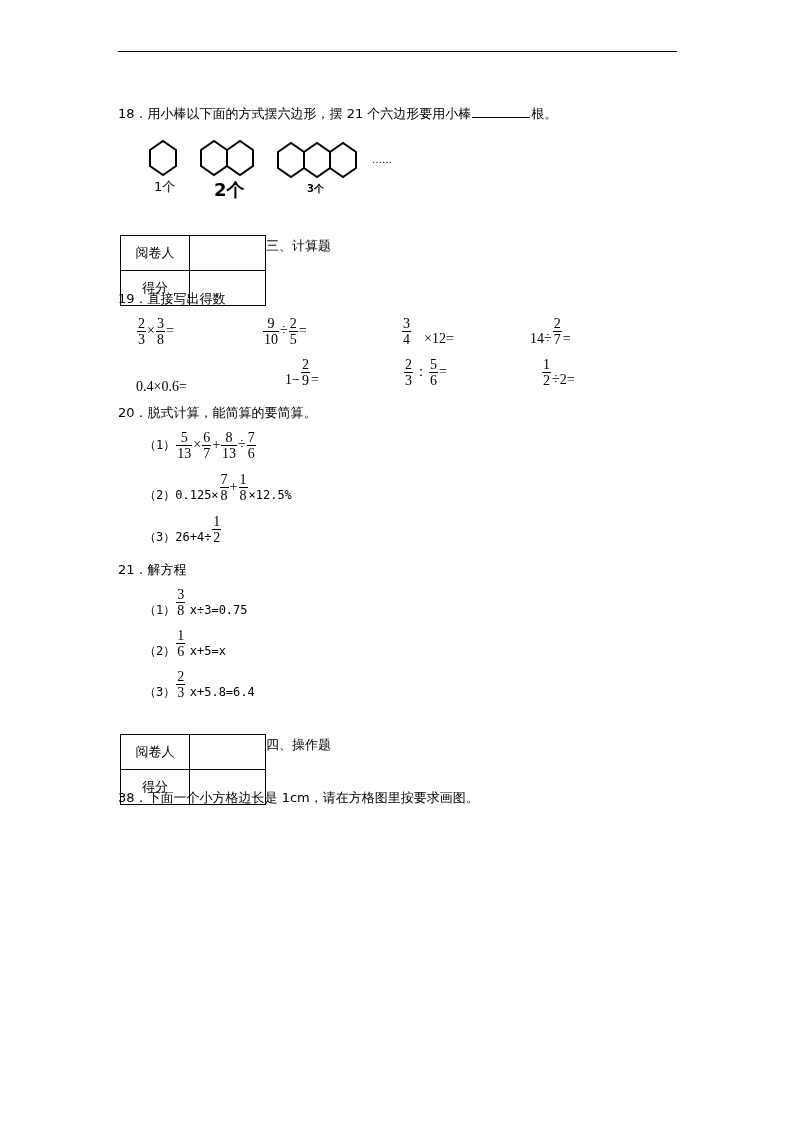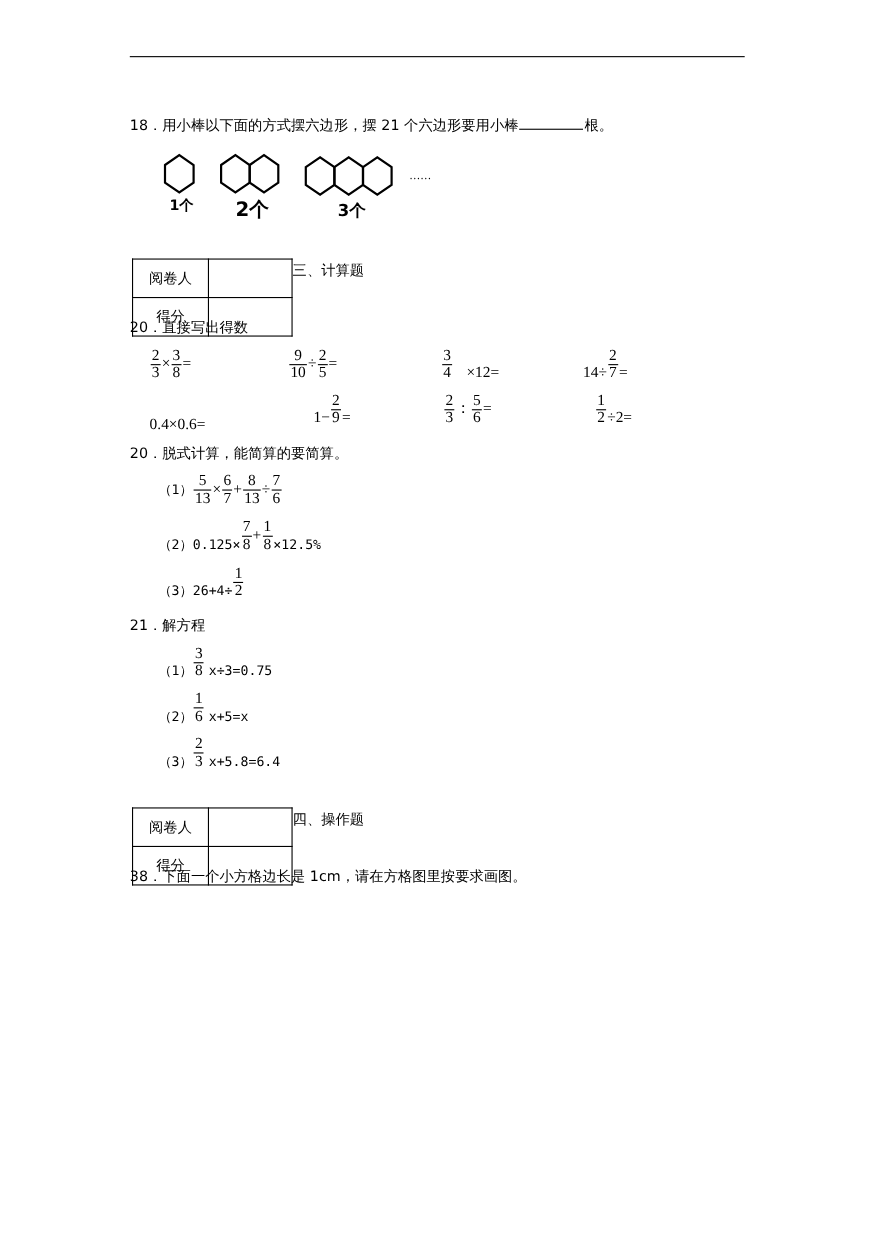--- a/index.html
+++ b/index.html
@@ -37,40 +37,40 @@
 
       <polygon points="55,12 68,3 81,12 81,28 68,37 55,28"></polygon>
       <polygon points="81,12 94,3 107,12 107,28 94,37 81,28"></polygon>
 
       <polygon points="132,14 145,5 158,14 158,30 145,39 132,30"></polygon>
       <polygon points="158,14 171,5 184,14 184,30 171,39 158,30"></polygon>
       <polygon points="184,14 197,5 210,14 210,30 197,39 184,30"></polygon>
     </g>
     <text x="226" y="25" font-size="10" font-family="Liberation Serif, serif">……</text>
   </svg>
-  <span class="abs" style="left:8px;top:40px;font-weight:bold;font-size:13px;">1个</span>
+  <span class="abs" style="left:8px;top:40px;font-weight:normal;font-size:13px;">1个</span>
   <span class="abs" style="left:68px;top:40px;font-weight:bold;font-size:18px;">2个</span>
-  <span class="abs" style="left:161px;top:44px;font-weight:bold;font-size:15px;">3个</span>
+  <span class="abs" style="left:161px;top:44px;font-weight:bold;font-size:10px;">3个</span>
 </div>
 
 <table class="score" style="left:120px;top:211px;">
   <tbody>
       <tr>
         <td>阅卷人</td>
         <td class="e"></td>
       </tr>
   <tr>
         <td>得分</td>
         <td class="e"></td>
       </tr>
 </tbody>
   </table>
 <div class="abs sec" style="left:266px;top:237px;">三、计算题</div>
 
-<div class="abs q" style="left:118px;top:291px;">20．直接写出得数</div>
+<div class="abs q" style="left:118px;top:291px;">19．直接写出得数</div>
 
 <div class="abs m" style="left:136px;top:316px;">
   <span class="frac">
       <span class="n">2</span>
       <span class="d">3</span>
     </span><span>×</span><span class="frac">
       <span class="n">3</span>
       <span class="d">8</span>
     </span><span>=</span>
 </div>

